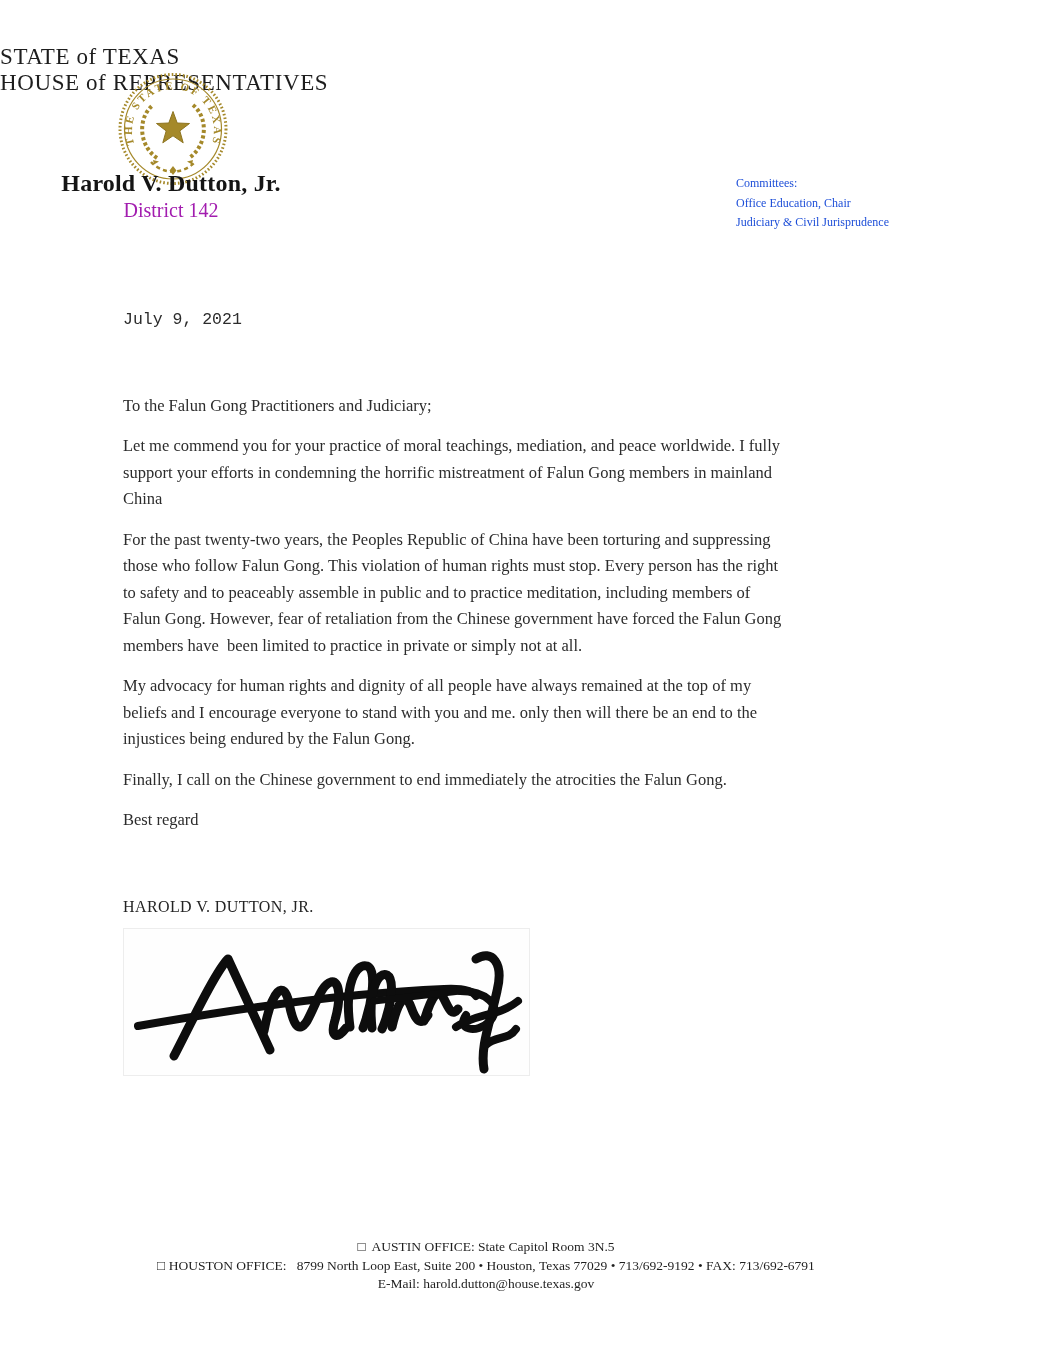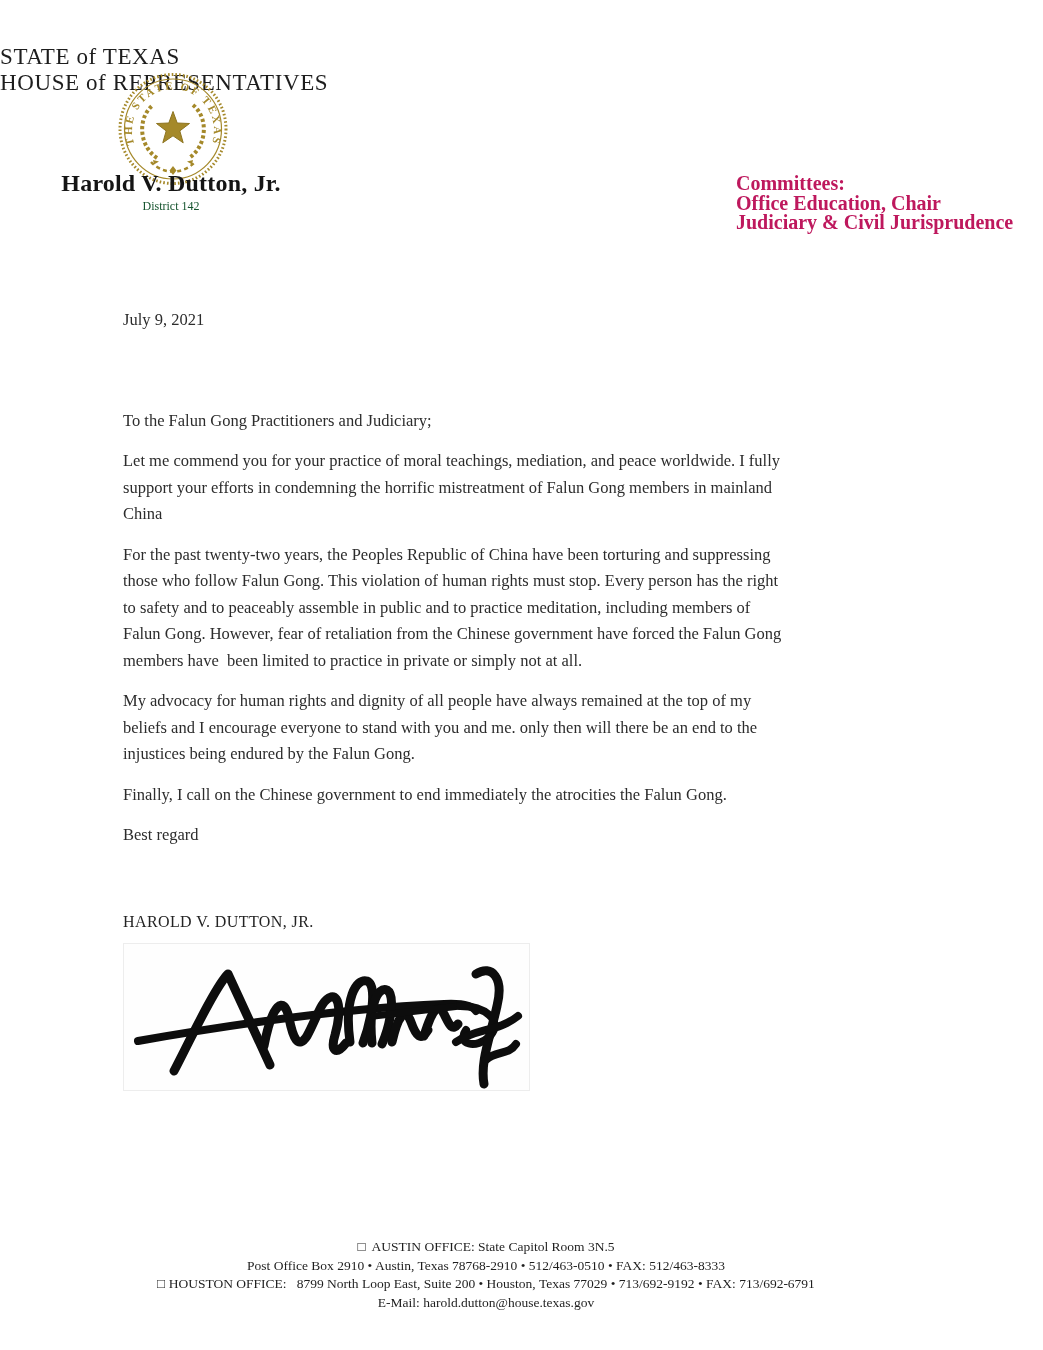--- a/index.html
+++ b/index.html
@@ -15,32 +15,32 @@
 
   
   .header-title {
     position:absolute; top:44px; left:0; width:100%;
     text-align:left; font-size:23px; line-height:26px;
     color:#1d1d1d; letter-spacing:0.6px;
   }
   .seal-wrap { position:absolute; left:117px; top:72px; width:112px; height:114px; }
   .rep-block { position:absolute; left:20px; top:170px; width:302px; text-align:center; }
   .rep-name { font-size:24px; font-weight:bold; color:#141414; letter-spacing:0.2px; }
-  .rep-district { font-size:12px; color:#14532d; margin-top:2px; }
+  .rep-district { font-size:20px; color:#a21caf; margin-top:2px; }
   .committees {
     position:absolute; left:736px; top:174px;
-    font-size:20px; line-height:19.5px; color:#be185d;font-weight:bold;
+    font-size:12px; line-height:19.5px; color:#1d4ed8;
   }
 
   
   .letter {
     position:absolute; left:123px; top:307px; width:806px;
     font-size:16.5px; line-height:26.5px; color:#2c2c2c;
   }
-  .letter .date { margin-bottom:74px; }
+  .letter .date { margin-bottom:59px;font-family:Liberation Mono, monospace; }
   .letter .salutation { margin-bottom:14px; }
   .letter p { margin:12px 0 14px 0; white-space:pre-wrap; }
   .letter .closing { margin-top:14px; }
   .sig-name { margin-top:60px; font-size:16px; letter-spacing:0.4px; color:#242424; }
   .sig-image {
     margin-top:8px; width:407px; height:148px;
     background:#fefefe; border:1px solid #ededed;
   }
 
   
@@ -145,18 +145,17 @@
           <path d="M332,98 C352,84 374,88 394,72" stroke-width="8"></path>
 
           <path d="M362,116 C372,106 384,112 392,100" stroke-width="8"></path>
         </g>
       </svg>
     </div>
   </div>
 
   <div class="footer">
     <div>□  AUSTIN OFFICE: State Capitol Room 3N.5</div>
-    <div>Post Office Box 2910 • Austin, Texas 78768-2910 • 512/463-0510 • FAX: 512/463-8333</div>
     <div>□ HOUSTON OFFICE:   8799 North Loop East, Suite 200 • Houston, Texas 77029 • 713/692-9192 • FAX: 713/692-6791</div>
     <div>E-Mail: harold.dutton@house.texas.gov</div>
   </div>
 
 </div>
 
 </body></html>

